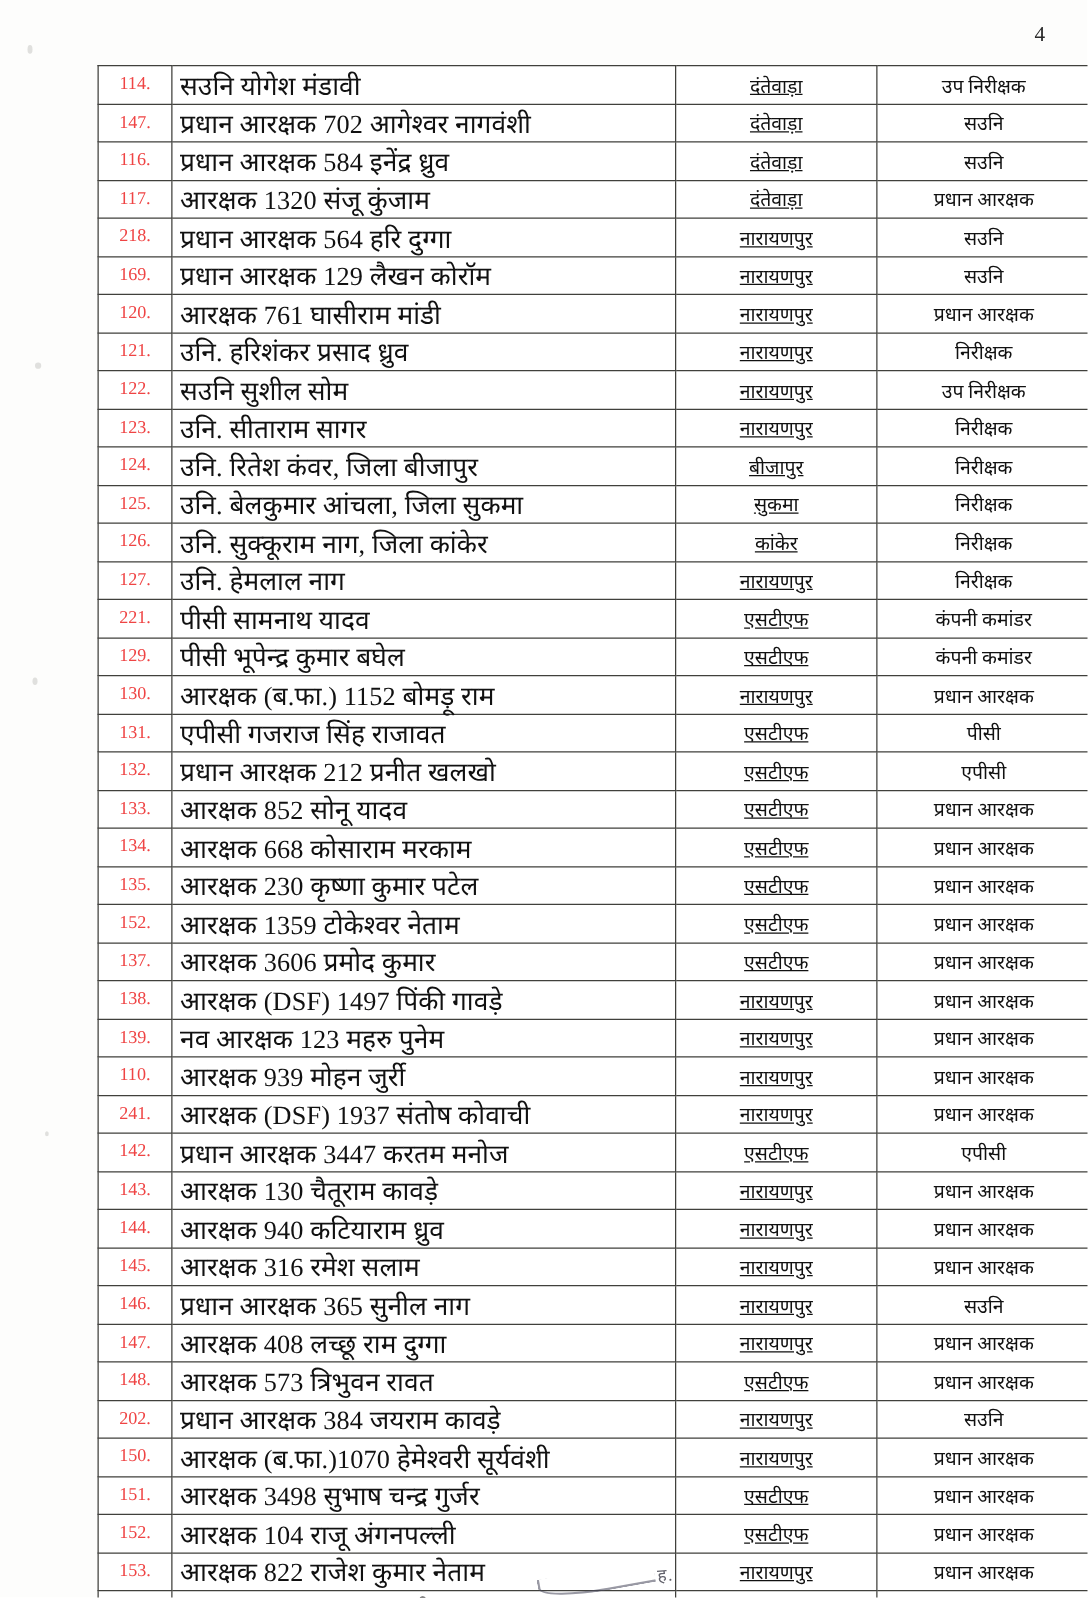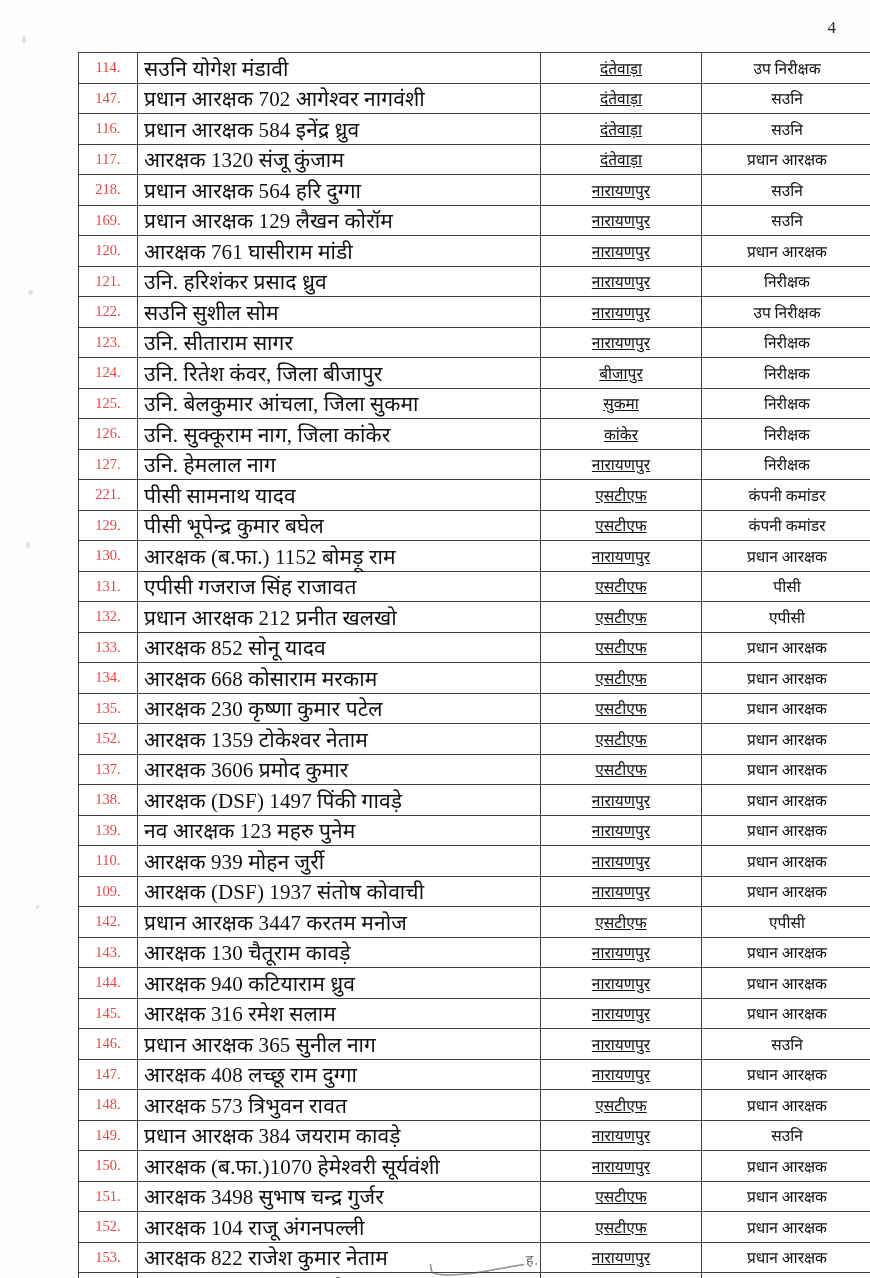--- a/index.html
+++ b/index.html
@@ -278,21 +278,21 @@
             <td class="dist">नारायणपुर</td>
             <td class="rank">प्रधान आरक्षक</td>
           </tr>
           <tr>
             <td class="sn">110.</td>
             <td class="nm">आरक्षक 939 मोहन जुर्री</td>
             <td class="dist">नारायणपुर</td>
             <td class="rank">प्रधान आरक्षक</td>
           </tr>
           <tr>
-            <td class="sn">109.</td>
+            <td class="sn">241.</td>
             <td class="nm">आरक्षक (DSF) 1937 संतोष कोवाची</td>
             <td class="dist">नारायणपुर</td>
             <td class="rank">प्रधान आरक्षक</td>
           </tr>
           <tr>
             <td class="sn">142.</td>
             <td class="nm">प्रधान आरक्षक 3447 करतम मनोज</td>
             <td class="dist">एसटीएफ</td>
             <td class="rank">एपीसी</td>
           </tr>
@@ -326,21 +326,21 @@
             <td class="dist">नारायणपुर</td>
             <td class="rank">प्रधान आरक्षक</td>
           </tr>
           <tr>
             <td class="sn">148.</td>
             <td class="nm">आरक्षक 573 त्रिभुवन रावत</td>
             <td class="dist">एसटीएफ</td>
             <td class="rank">प्रधान आरक्षक</td>
           </tr>
           <tr>
-            <td class="sn">149.</td>
+            <td class="sn">202.</td>
             <td class="nm">प्रधान आरक्षक 384 जयराम कावड़े</td>
             <td class="dist">नारायणपुर</td>
             <td class="rank">सउनि</td>
           </tr>
           <tr>
             <td class="sn">150.</td>
             <td class="nm">आरक्षक (ब.फा.)1070 हेमेश्वरी सूर्यवंशी</td>
             <td class="dist">नारायणपुर</td>
             <td class="rank">प्रधान आरक्षक</td>
           </tr>

